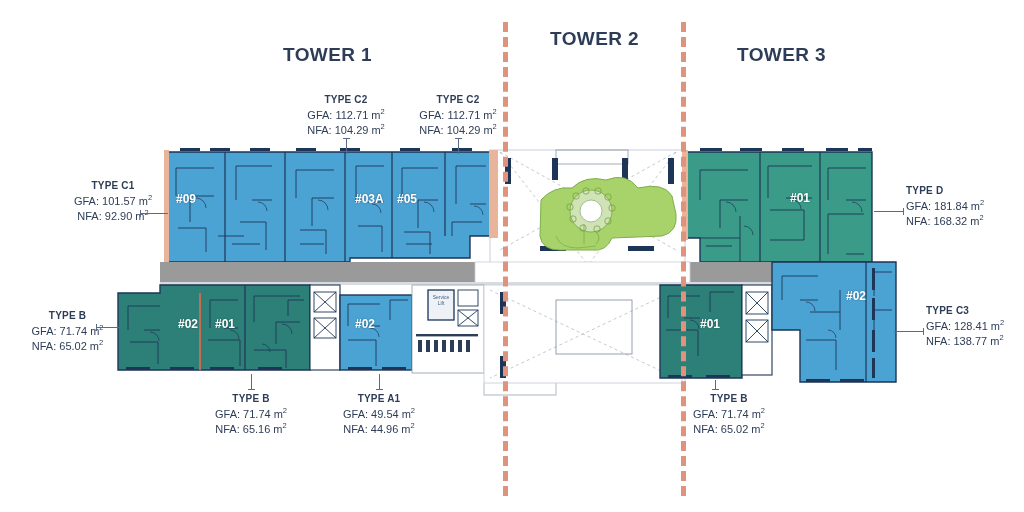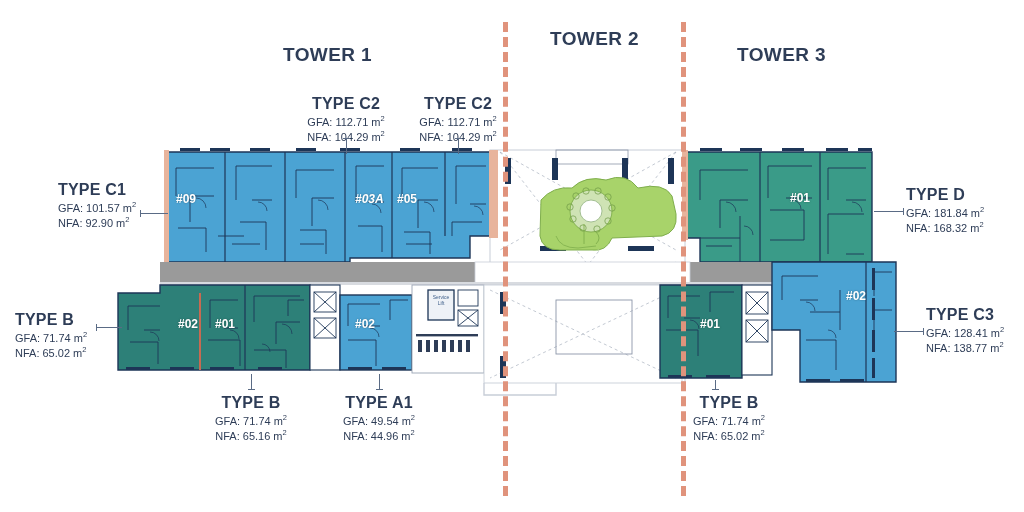--- a/index.html
+++ b/index.html
@@ -31,28 +31,28 @@
   }
 
   
   .callout {
     position:absolute;
     color:#2e3d57;
     white-space:nowrap;
     line-height:1.28;
   }
   .callout .c-title {
-    font-size:16px;
+    font-size:10px;
     font-weight:bold;
     letter-spacing:.2px;
   }
   .callout .c-line { font-size:11px; }
   .callout.ctr { text-align:center; }
   .callout.rgt { text-align:left; }
-  .callout.lft { }
+  .callout.lft { text-align:center; }
   sup { font-size:7.5px; vertical-align:super; }
 
   
   .leader { position:absolute; background:#5a6b85; }
   .leader.h { height:1px; }
   .leader.v { width:1px; }
   .tick { position:absolute; background:#5a6b85; width:1px; height:7px; }
   .tick.h { width:7px; height:1px; }
 
   
@@ -448,21 +448,21 @@
 
 <div class="callout ctr" style="left:676px; top:393px; width:106px;">
   <div class="c-title">TYPE B</div>
   <div class="c-line"><span>GFA: 71.74 m</span><sup>2</sup></div>
   <div class="c-line"><span>NFA: 65.02 m</span><sup>2</sup></div>
 </div>
 <div class="leader v" style="left:715px; top:380px; height:10px;"></div>
 <div class="tick h" style="left:712px; top:389px;"></div>
 
 <div class="badge" style="left:176px; top:192px;">#09</div>
-<div class="badge" style="left:355px; top:192px;font-style:italic;">#03A</div>
+<div class="badge" style="left:355px; top:192px;">#03A</div>
 <div class="badge" style="left:397px; top:192px;">#05</div>
 <div class="badge" style="left:790px; top:191px;">#01</div>
 <div class="badge" style="left:178px; top:317px;">#02</div>
 <div class="badge" style="left:215px; top:317px;">#01</div>
 <div class="badge" style="left:355px; top:317px;">#02</div>
 <div class="badge" style="left:700px; top:317px;">#01</div>
 <div class="badge" style="left:846px; top:289px;">#02</div>
 
 <div class="svc-label" style="left:428px; top:295px;">
   <div>Service</div>

